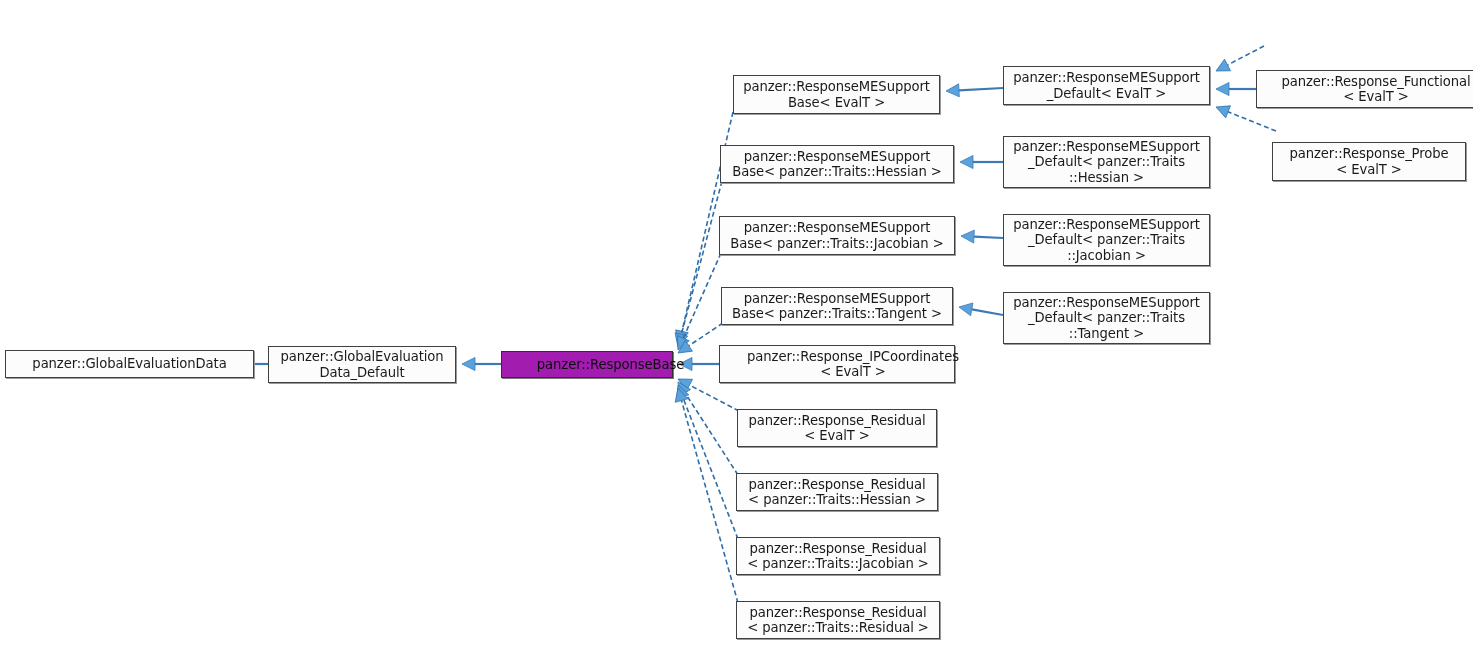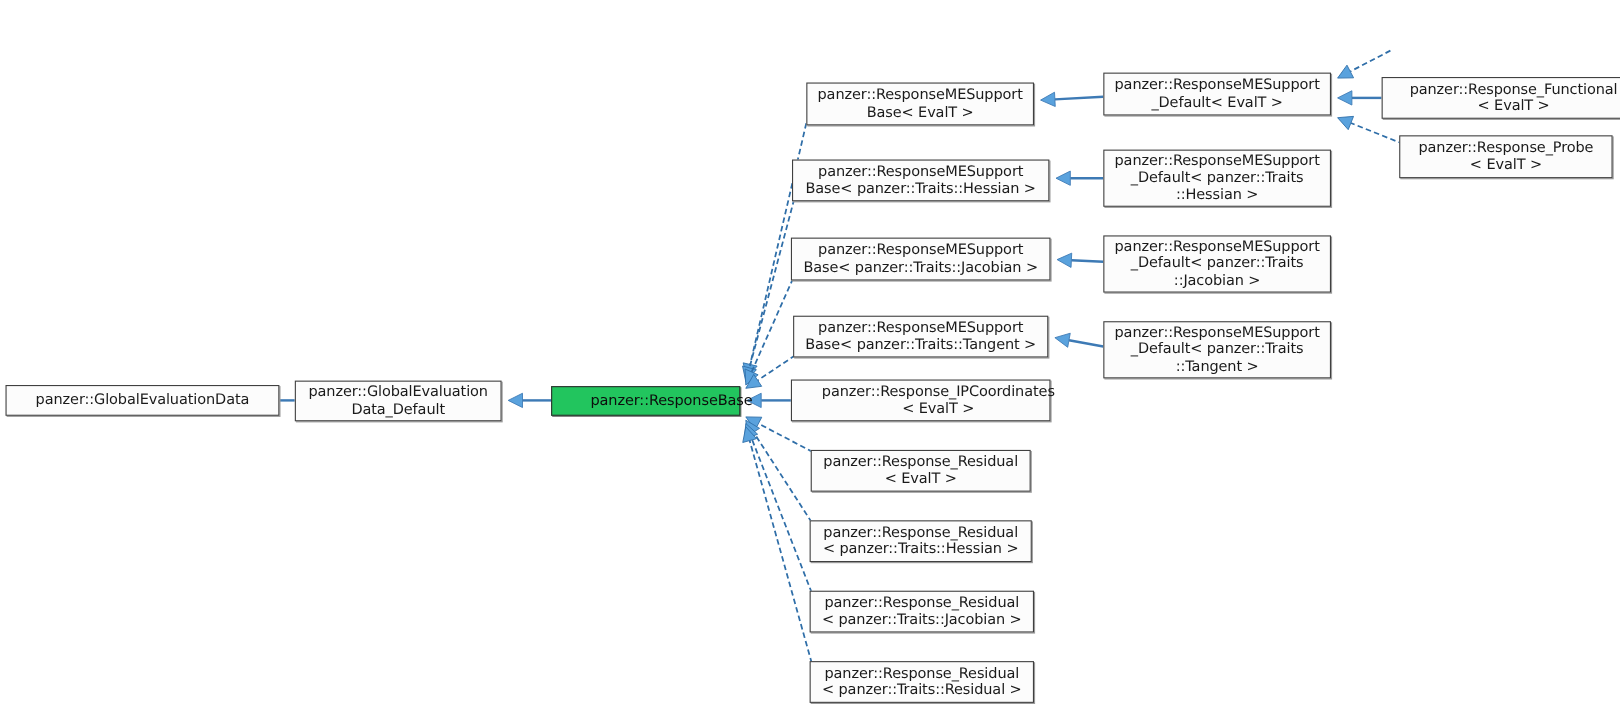--- a/index.html
+++ b/index.html
@@ -36,21 +36,21 @@
     background: #fcfcfc;
     color: #1a1a1a;
     font-size: 13.2px;
     line-height: 15.5px;
     letter-spacing: -0.1px;
     white-space: pre-line;
     box-shadow: 1px 1px 0 0 #9a9a9a;
     z-index: 2;
   }
   .node.root {
-    background: #22c55e;
+    background: #a21caf;
     border-color: #303030;
     color: #0d0d0d;
     box-shadow: 1px 1px 0 0 #777777;
     padding-left: 47px;
   }
   .node .label {
     display: block;
     padding: 0 3px;
     white-space: pre-line;
   }
@@ -127,15 +127,15 @@
 _Default&lt; panzer::Traits
 ::Hessian &gt;</span></div>
     <div class="node" style="left: 1003px; top: 214px; width: 207px; height: 52px;"><span class="label">panzer::ResponseMESupport
 _Default&lt; panzer::Traits
 ::Jacobian &gt;</span></div>
     <div class="node" style="left: 1003px; top: 292px; width: 207px; height: 52px;"><span class="label">panzer::ResponseMESupport
 _Default&lt; panzer::Traits
 ::Tangent &gt;</span></div>
     <div class="node" style="left: 1256px; top: 70px; width: 240px; height: 38px;"><span class="label">panzer::Response_Functional
 &lt; EvalT &gt;</span></div>
-    <div class="node" style="left: 1272px; top: 123px; width: 194px; height: 39px; align-items: center;"><span class="label">panzer::Response_Probe
+    <div class="node" style="left: 1272px; top: 142px; width: 194px; height: 39px; align-items: center;"><span class="label">panzer::Response_Probe
 &lt; EvalT &gt;</span></div>
   </div>
 
 </body></html>

